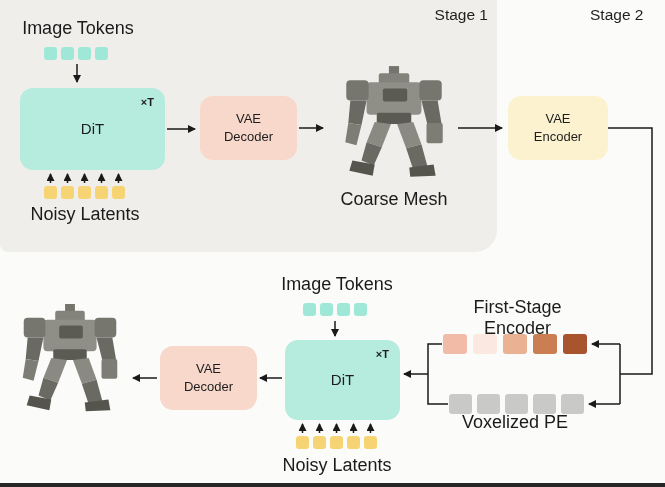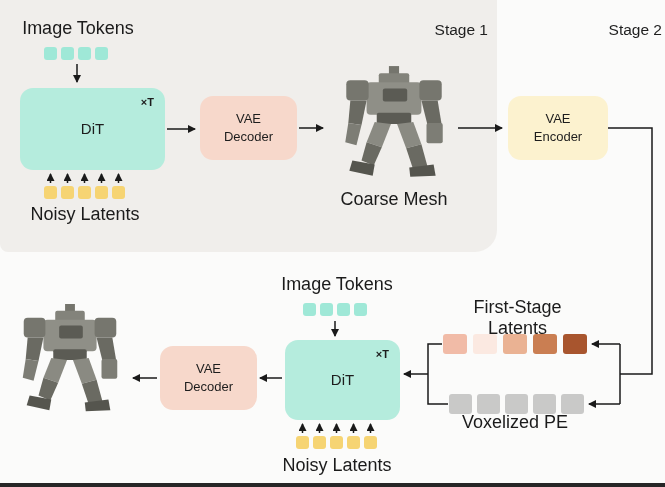--- a/index.html
+++ b/index.html
@@ -4,21 +4,21 @@
 <style>
   html,body{margin:0;padding:0;background:#ffffff;}
   .canvas{
     position:relative;width:665px;height:487px;overflow:hidden;
     background:#fbfbfa;
     font-family:"Liberation Sans", sans-serif;
     color:#1b1b1b;
   }
   .panel{position:absolute;left:0;top:0;width:497px;height:252px;border-radius:0 0 22px 8px;}
   .overlay{position:absolute;left:0;top:0;pointer-events:none;}
-  .stage-title{position:absolute;font-size:15.5px;font-weight:500;color:#1f1f1f;margin-top:15px;}
+  .stage-title{position:absolute;font-size:15.5px;font-weight:500;color:#1f1f1f;}
   .lbl{position:absolute;font-size:18px;font-weight:500;color:#1b1b1b;text-align:center;}
   .node{
     position:absolute;border-radius:13px;display:flex;align-items:center;justify-content:center;
     font-size:13px;font-weight:500;color:#1d1d1d;text-align:center;line-height:1.35;
   }
   .node .box-label{white-space:pre-line;}
   .dit .box-label{font-size:15px;}
   .xt{position:absolute;top:7px;right:11px;font-size:11px;font-weight:700;}
   .sq-row{position:absolute;display:flex;gap:4px;}
   .sq{width:13px;height:13px;border-radius:3px;display:inline-block;}
@@ -90,21 +90,21 @@
       <line x1="157" y1="378" x2="133" y2="378" marker-end="url(#ah)"></line>
       <line x1="302.5" y1="433" x2="302.5" y2="424" marker-end="url(#ah)"></line>
       <line x1="319.5" y1="433" x2="319.5" y2="424" marker-end="url(#ah)"></line>
       <line x1="336.5" y1="433" x2="336.5" y2="424" marker-end="url(#ah)"></line>
       <line x1="353.5" y1="433" x2="353.5" y2="424" marker-end="url(#ah)"></line>
       <line x1="370.5" y1="433" x2="370.5" y2="424" marker-end="url(#ah)"></line>
     </g>
   </svg>
 
   <div class="stage-title" style="left:400px;top:6px;width:88px;text-align:right">Stage 1</div>
-  <div class="stage-title" style="left:590px;top:6px;width:72px;text-align:right">Stage 2</div>
+  <div class="stage-title" style="left:590px;top:6px;width:72px;text-align:left">Stage 2</div>
 
   <div class="lbl" style="left:20px;top:18px;width:116px">Image Tokens</div>
   <div class="sq-row" style="left:44px;top:47px">
       <span class="sq" style="background: rgb(159, 232, 215);"></span>
       <span class="sq" style="background: rgb(159, 232, 215);"></span>
       <span class="sq" style="background: rgb(159, 232, 215);"></span>
       <span class="sq" style="background: rgb(159, 232, 215);"></span>
     </div>
 
   <div class="node dit" style="left: 20px; top: 88px; width: 145px; height: 82px; background: rgb(181, 236, 221);">
@@ -142,21 +142,21 @@
       <span class="sq" style="background: rgb(159, 232, 215);"></span>
       <span class="sq" style="background: rgb(159, 232, 215);"></span>
       <span class="sq" style="background: rgb(159, 232, 215);"></span>
     </div>
 
   <div class="node dit" style="left: 285px; top: 340px; width: 115px; height: 80px; background: rgb(181, 236, 221);">
     <span class="box-label">DiT</span>
     <span class="xt">×T</span>
   </div>
 
-  <div class="lbl" style="left:445px;top:297px;width:145px">First-Stage Latents</div>
+  <div class="lbl" style="left:445px;top:297px;width:145px">First-Stage Encoder</div>
   <div class="sq-row row-latents" style="left:443px;top:334px">
       <span class="sq" style="background: rgb(241, 187, 167);"></span>
       <span class="sq" style="background: rgb(251, 233, 225);"></span>
       <span class="sq" style="background: rgb(234, 178, 147);"></span>
       <span class="sq" style="background: rgb(202, 126, 82);"></span>
       <span class="sq" style="background: rgb(168, 85, 46);"></span>
     </div>
 
   <div class="sq-row row-pe" style="left:449px;top:394px">
       <span class="sq" style="background: rgb(201, 201, 200);"></span>

